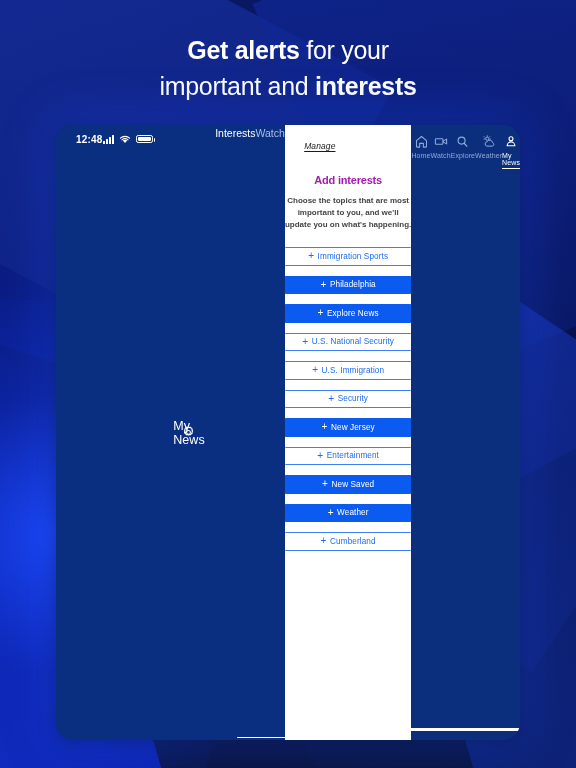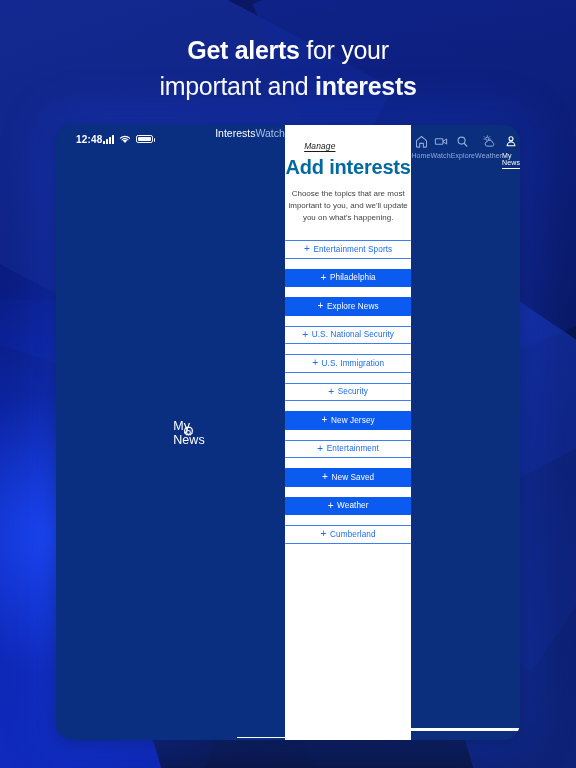--- a/index.html
+++ b/index.html
@@ -106,26 +106,26 @@
   .screen {
     flex:1 1 auto; background:#ffffff; overflow:hidden;
     display:flex; flex-direction:column; position:relative;
   }
   .managerow { padding:10px 76px 0 0; text-align:right;font-style:italic; }
   .manage-link {
     font-size:8.5px; color:#1a1a1a; text-decoration:underline;
     text-underline-offset:2px; letter-spacing:.1px;
   }
   .addtitle {
-    text-align:center; font-size:20px; font-weight:700; color:#0369a1;
-    margin-top:3px; letter-spacing:-.2px;
+    text-align:center; font-size:11px; font-weight:700; color:#a21caf;
+    margin-top:21px; letter-spacing:-.2px;
   }
   .addsub {
     text-align:center; font-size:8px; color:#444; line-height:12px;
-    margin:9px auto 0; max-width:268px;
+    margin:9px auto 0; max-width:268px;font-weight:bold;
   }
   .chips { margin-top:16px; display:flex; flex-direction:column; align-items:center; gap:10px; }
   .chip {
     width:128px; height:18.5px; border-radius:1.5px;
     display:flex; align-items:center; justify-content:center;
     font-size:8.2px; letter-spacing:.1px; white-space:nowrap;
   }
   .chip .plus { font-size:10px; margin-right:3.5px; line-height:1; font-weight:500;}
   .chip.outline { background:#fff; border:1px solid #3d7dfb; color:#1d6bf5; }
   .chip.filled  { background:#0c5bf0; border:1px solid #0c5bf0; color:#ffffff; }
@@ -202,21 +202,21 @@
 
   <div class="screen">
     <div class="managerow">
       <span class="manage-link">Manage</span>
     </div>
     <div class="addtitle">Add interests</div>
     <div class="addsub">Choose the topics that are most important to you, and we'll update you on what's happening.</div>
     <div class="chips" id="chips">
         <div class="chip outline">
           <span class="plus">+</span>
-          <span>Entertainment Sports</span>
+          <span>Immigration Sports</span>
         </div>
         <div class="chip filled">
           <span class="plus">+</span>
           <span>Philadelphia</span>
         </div>
         <div class="chip filled">
           <span class="plus">+</span>
           <span>Explore News</span>
         </div>
         <div class="chip outline">

